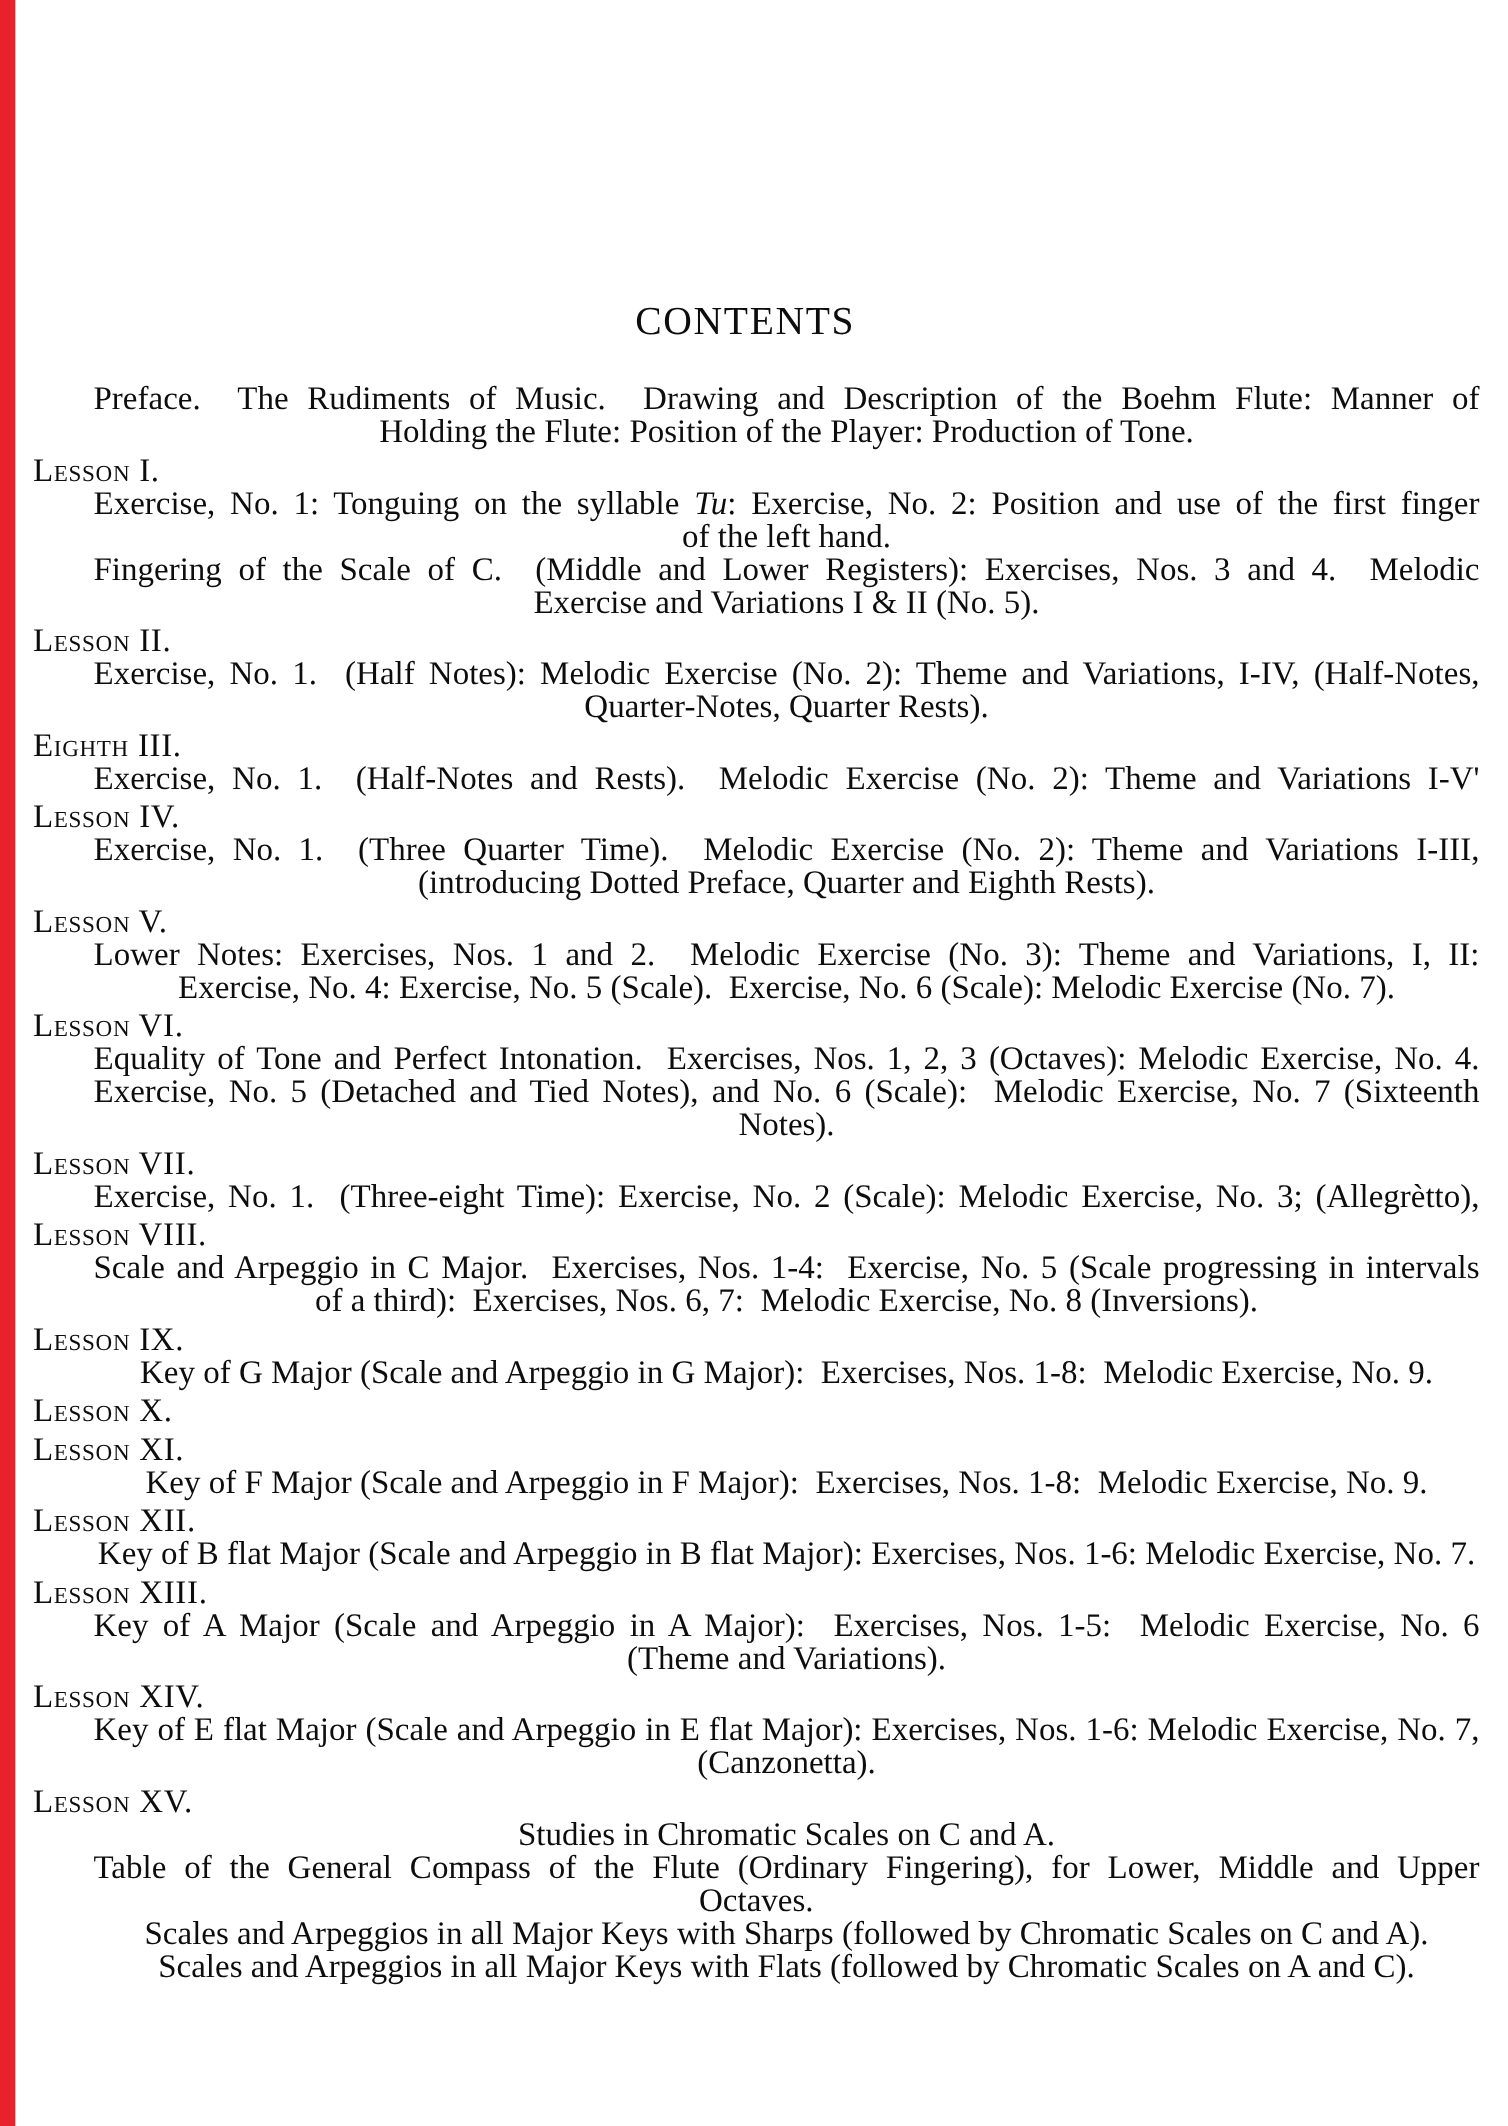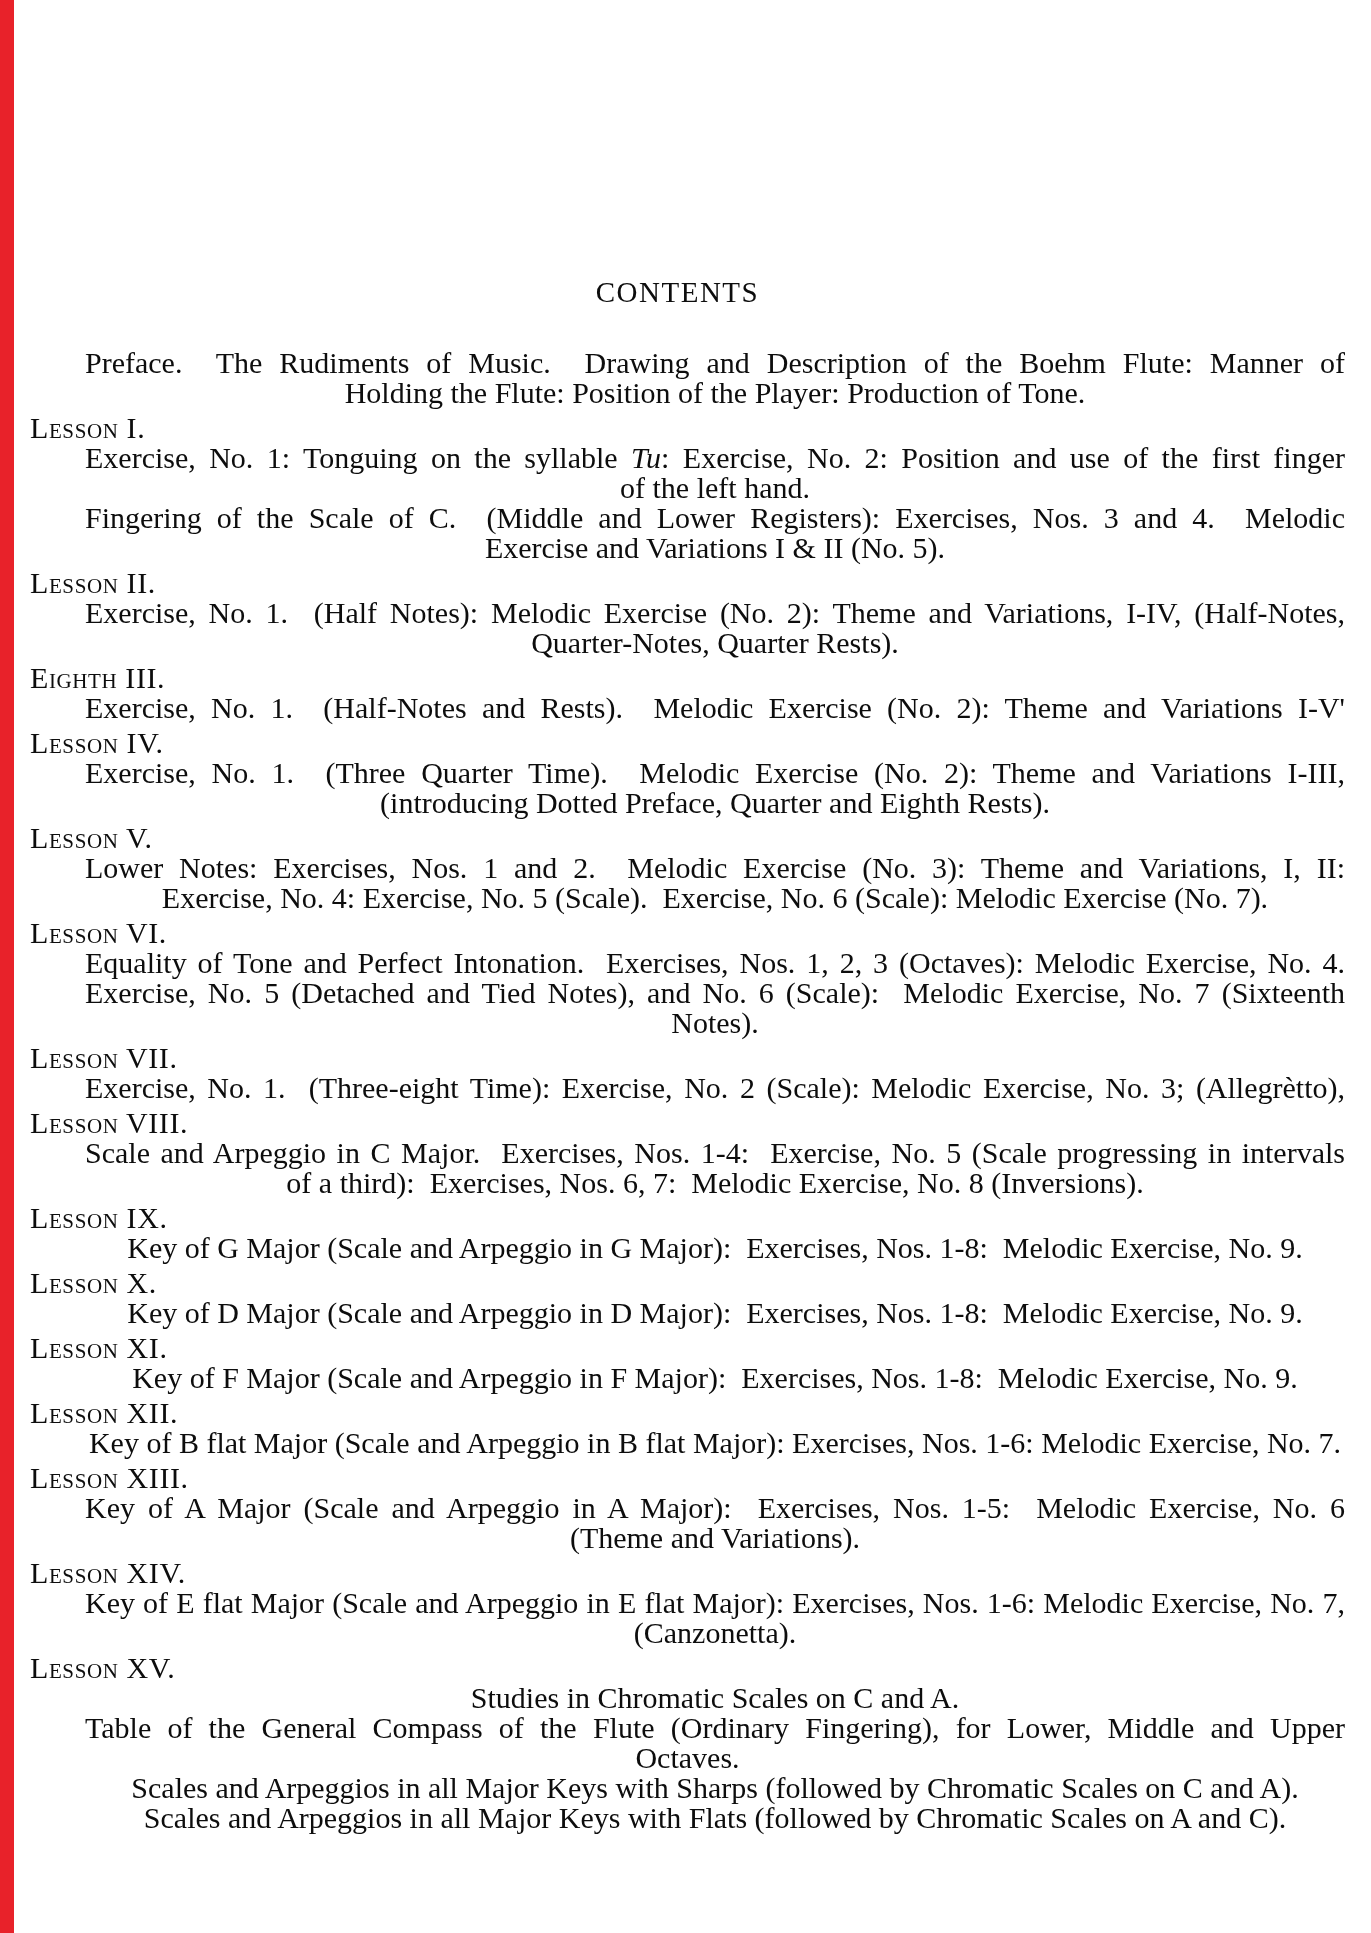--- a/index.html
+++ b/index.html
@@ -21,21 +21,21 @@
     left: 0;
     top: 0;
     width: 14px;
     height: 1933px;
     background: #e8222a;
   }
   .page-title {
     margin-top: 276px;
     padding-right: 16px;
     text-align: center;
-    font-size: 29px;
+    font-size: 36px;
     line-height: 32px;
     letter-spacing: 1.5px;
     font-weight: normal;
   }
   .contents {
     margin: 40px 26px 0 85px;
     font-size: 30px;
     line-height: 30px;
   }
   .lesson-heading {
@@ -108,23 +108,20 @@
       <div class="lesson-heading">Lesson VIII.</div>
       <div class="toc-paragraph">
         <div class="line j">Scale and Arpeggio in C Major.  Exercises, Nos. 1-4:  Exercise, No. 5 (Scale progressing in intervals</div>
         <div class="line">of a third):  Exercises, Nos. 6, 7:  Melodic Exercise, No. 8 (Inversions).</div>
       </div>
       <div class="lesson-heading">Lesson IX.</div>
       <div class="toc-paragraph">
         <div class="line">Key of G Major (Scale and Arpeggio in G Major):  Exercises, Nos. 1-8:  Melodic Exercise, No. 9.</div>
       </div>
       <div class="lesson-heading">Lesson X.</div>
-      <div class="toc-paragraph">
-        <div class="line">Key of D Major (Scale and Arpeggio in D Major):  Exercises, Nos. 1-8:  Melodic Exercise, No. 9.</div>
-      </div>
       <div class="lesson-heading">Lesson XI.</div>
       <div class="toc-paragraph">
         <div class="line">Key of F Major (Scale and Arpeggio in F Major):  Exercises, Nos. 1-8:  Melodic Exercise, No. 9.</div>
       </div>
       <div class="lesson-heading">Lesson XII.</div>
       <div class="toc-paragraph">
         <div class="line">Key of B flat Major (Scale and Arpeggio in B flat Major): Exercises, Nos. 1-6: Melodic Exercise, No. 7.</div>
       </div>
       <div class="lesson-heading">Lesson XIII.</div>
       <div class="toc-paragraph">

